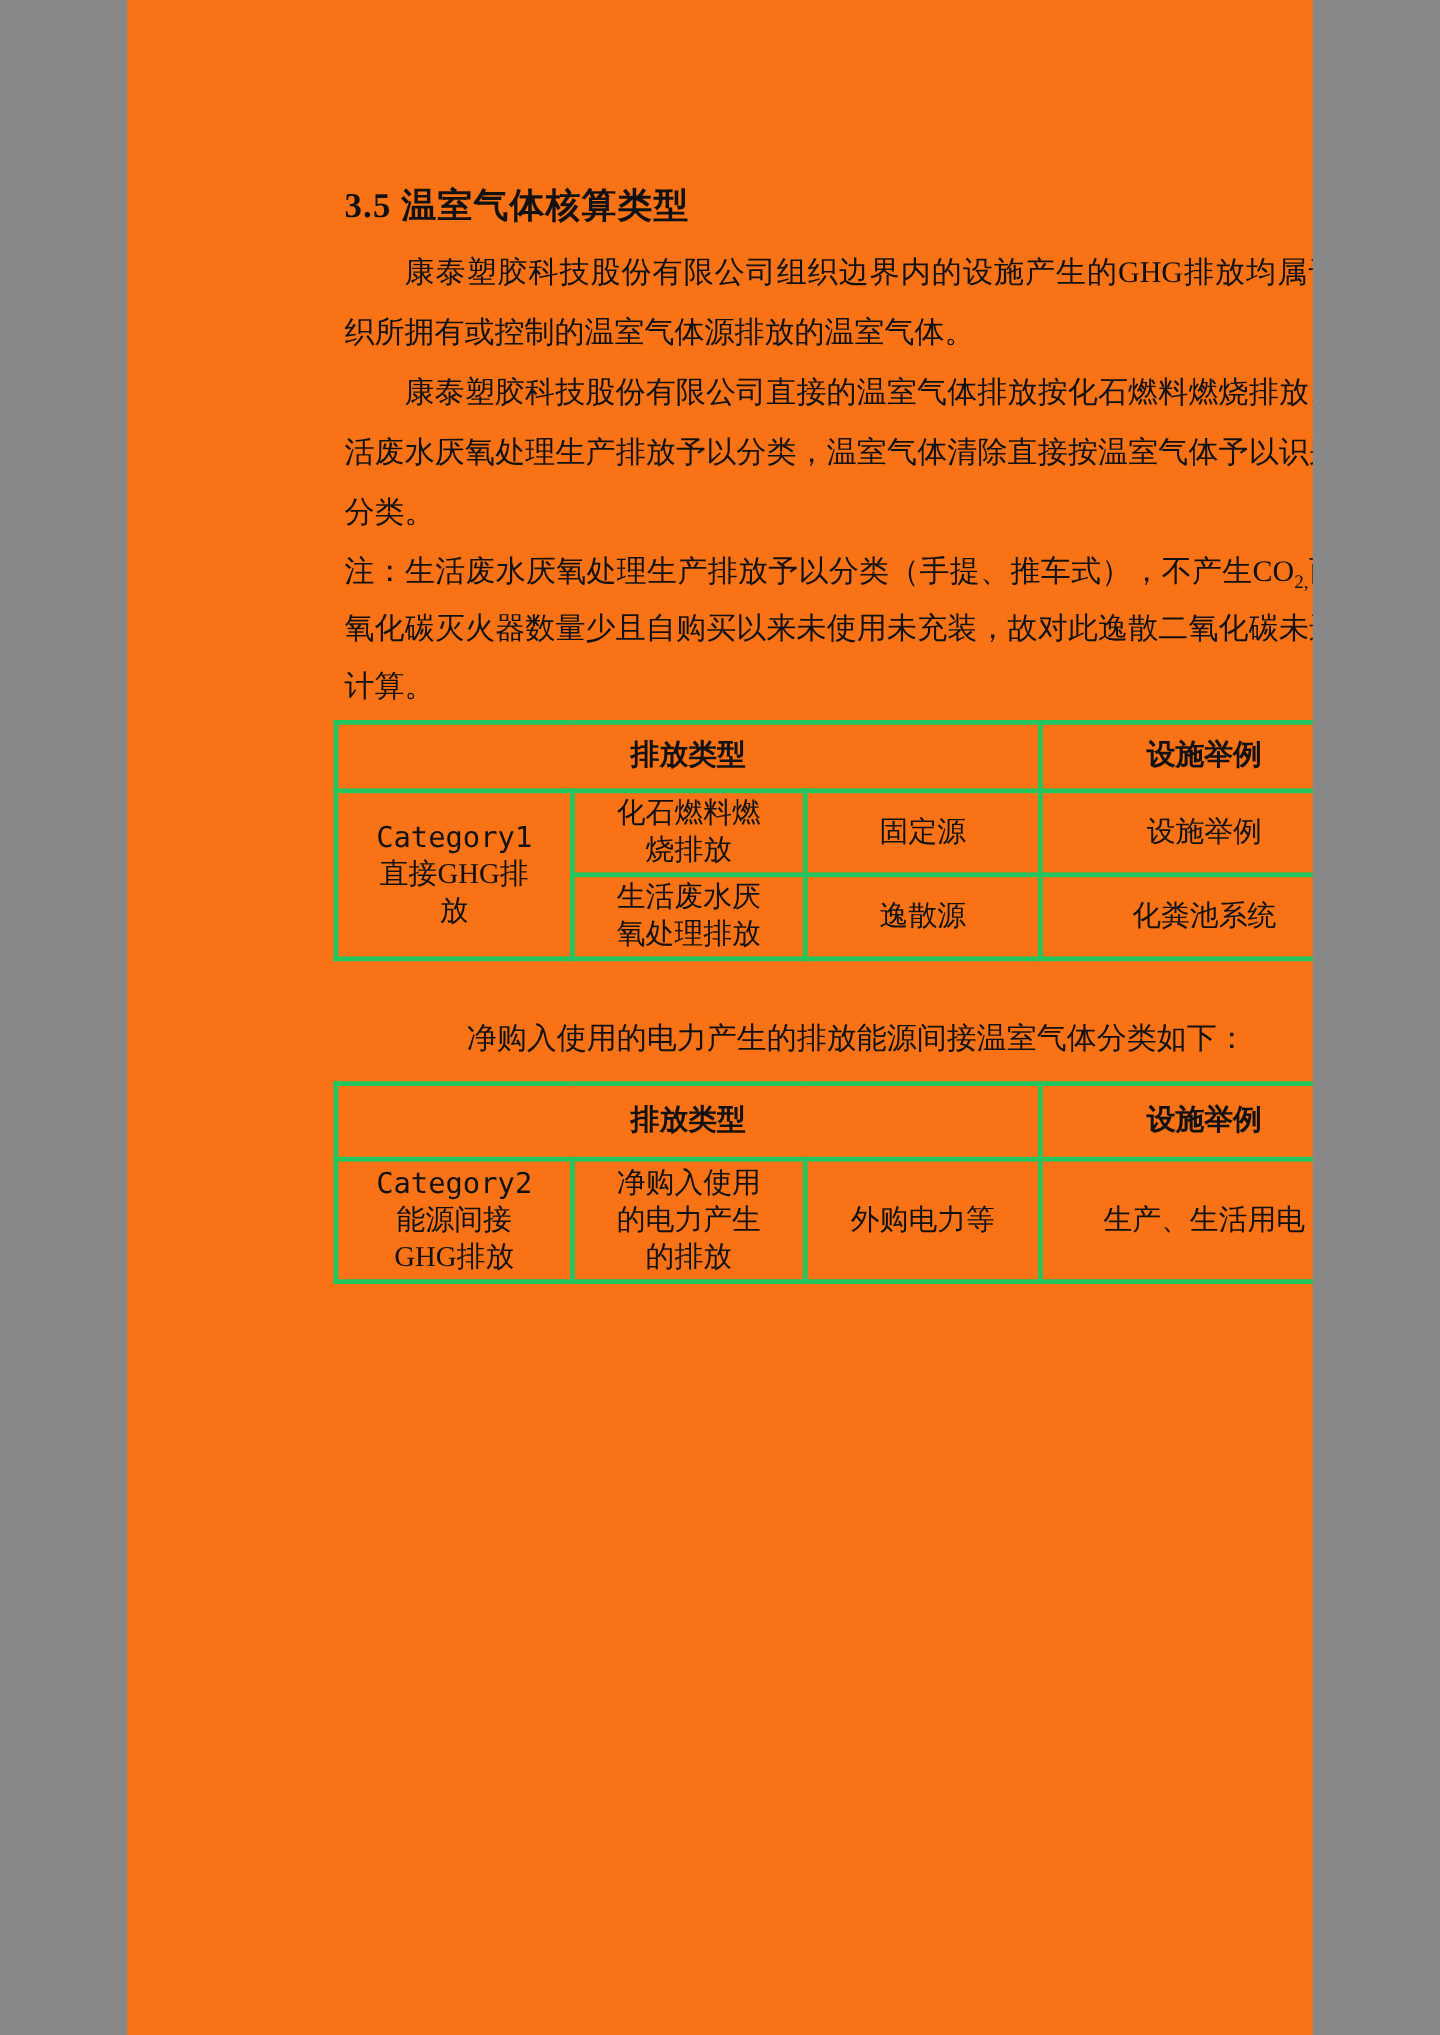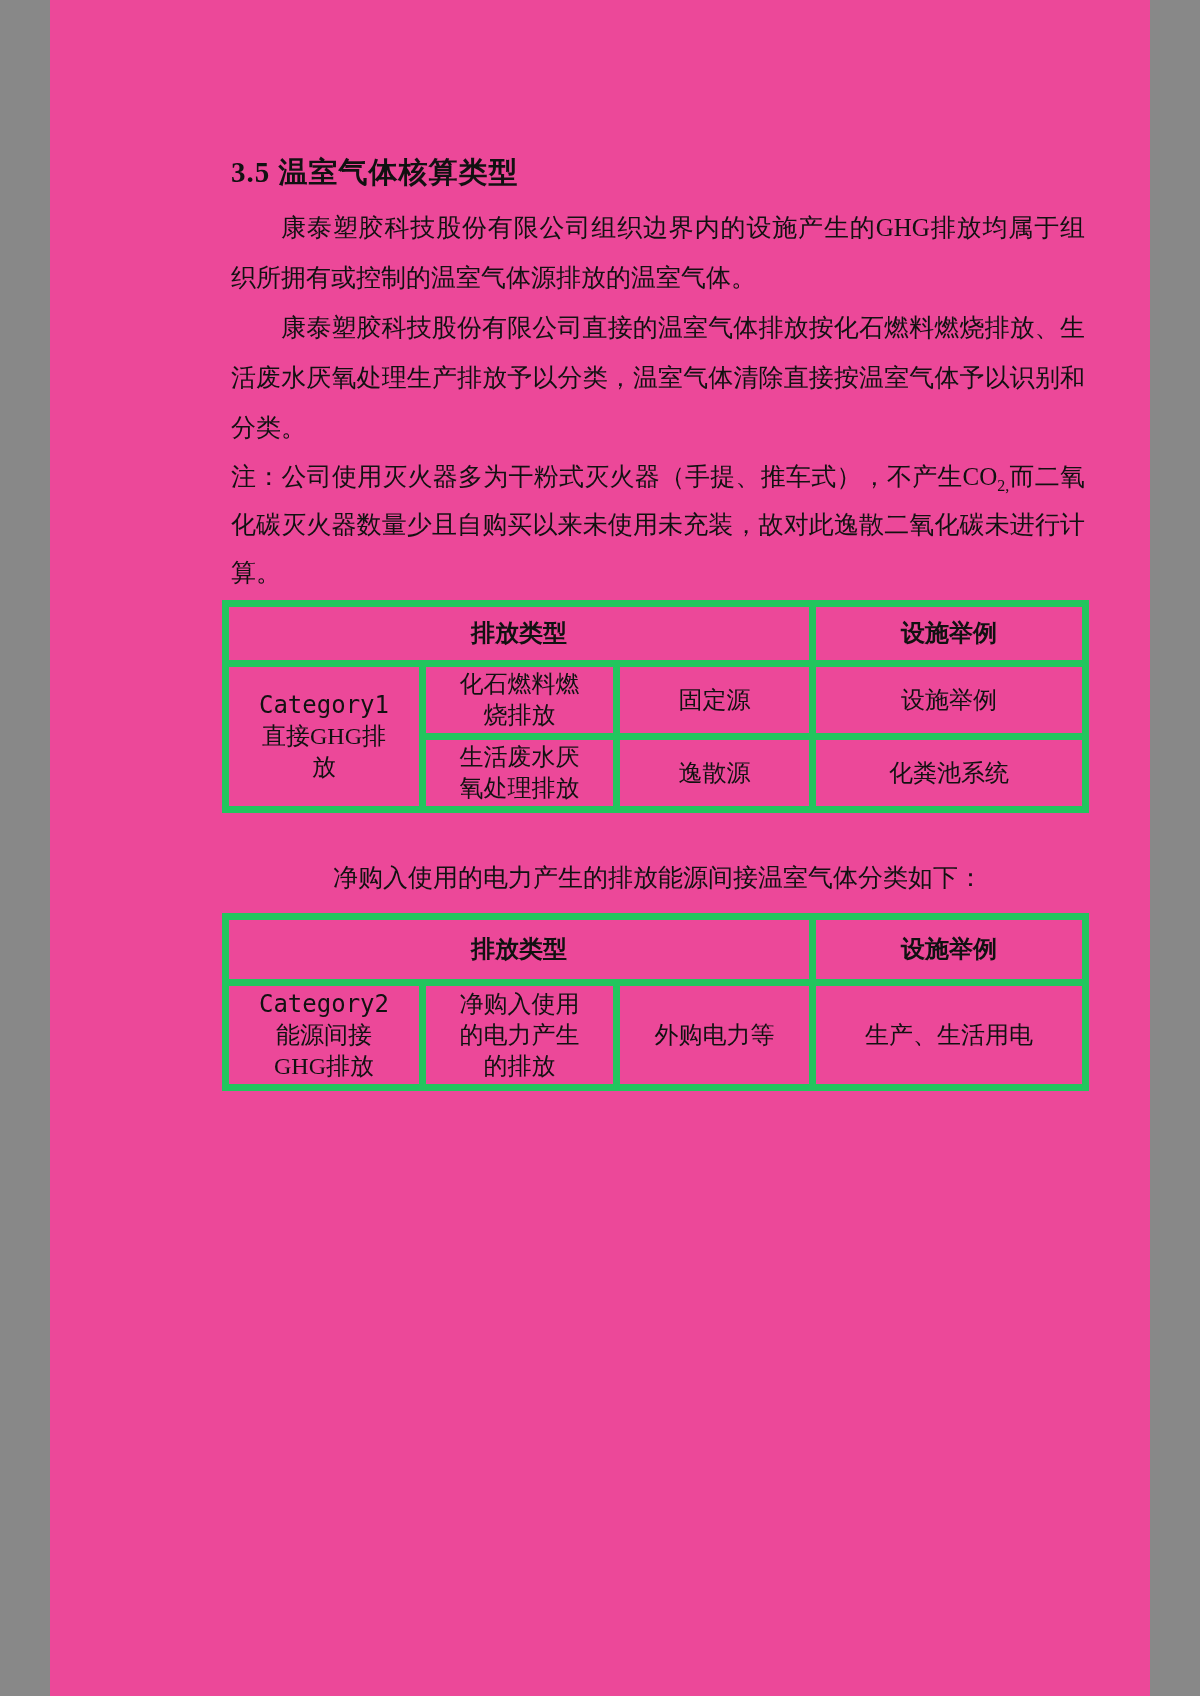--- a/index.html
+++ b/index.html
@@ -1,20 +1,20 @@
 <!DOCTYPE html>
 <html><head>
 <meta charset="utf-8">
 <style>
   html,body{margin:0;padding:0;background:#888;}
   .page{
     position:relative;
-    width:1100px;height:1696px;
+    width:988px;height:1696px;
     margin:0 auto;
-    background:#ec4899;
+    background:#f97316;
     color:#111;
     font-family:"Liberation Serif","DejaVu Serif",serif;
     overflow:hidden;
     box-sizing:border-box;
     padding:155px 165px 0 181px;
   }
   h1.heading{
     margin:0 0 14px 0;
     font-size:29px;
     line-height:34px;
@@ -41,21 +41,21 @@
   table.t{
     border-collapse:collapse;
     table-layout:fixed;
     width:860px;
     margin-left:-9px;
     font-size:24px;
   }
   table.t1{margin-top:3px;}
   table.t2{margin-top:10px;}
   table.t th,table.t td{
-    border:7px solid #22c55e;
+    border:4px solid #22c55e;
     text-align:center;
     vertical-align:middle;
     padding:2px 26px;
     line-height:31px;
     font-weight:normal;
     overflow:hidden;
   }
   table.t th{font-weight:bold;}
   .t1 tr.hrow th{height:49px;}
   .t1 tr.r1 td{height:60px;}
@@ -82,21 +82,21 @@
 </head>
 <body>
 
 <div class="page">
 
   <h1 class="heading">3.5 温室气体核算类型</h1>
 
   <div class="bodytext">
     <p class="indent">康泰塑胶科技股份有限公司组织边界内的设施产生的GHG排放均属于组织所拥有或控制的温室气体源排放的温室气体。</p>
     <p class="indent">康泰塑胶科技股份有限公司直接的温室气体排放按化石燃料燃烧排放、生活废水厌氧处理生产排放予以分类，温室气体清除直接按温室气体予以识别和分类。</p>
-    <p class="note"><span>注：公司使用灭火器多为干粉式灭火器（手提、推车式），不产生CO</span><sub>2,</sub><span>而二氧化碳灭火器数量少且自购买以来未使用未充装，故对此逸散二氧化碳未进行计算。</span></p>
+    <p class="note"><span>注：生活废水厌氧处理生产排放予以分类（手提、推车式），不产生CO</span><sub>2,</sub><span>而二氧化碳灭火器数量少且自购买以来未使用未充装，故对此逸散二氧化碳未进行计算。</span></p>
   </div>
 
   <table class="t t1">
     <colgroup>
         <col class="c1">
         <col class="c2">
         <col class="c3">
         <col class="c4">
       </colgroup>
     <tbody>

